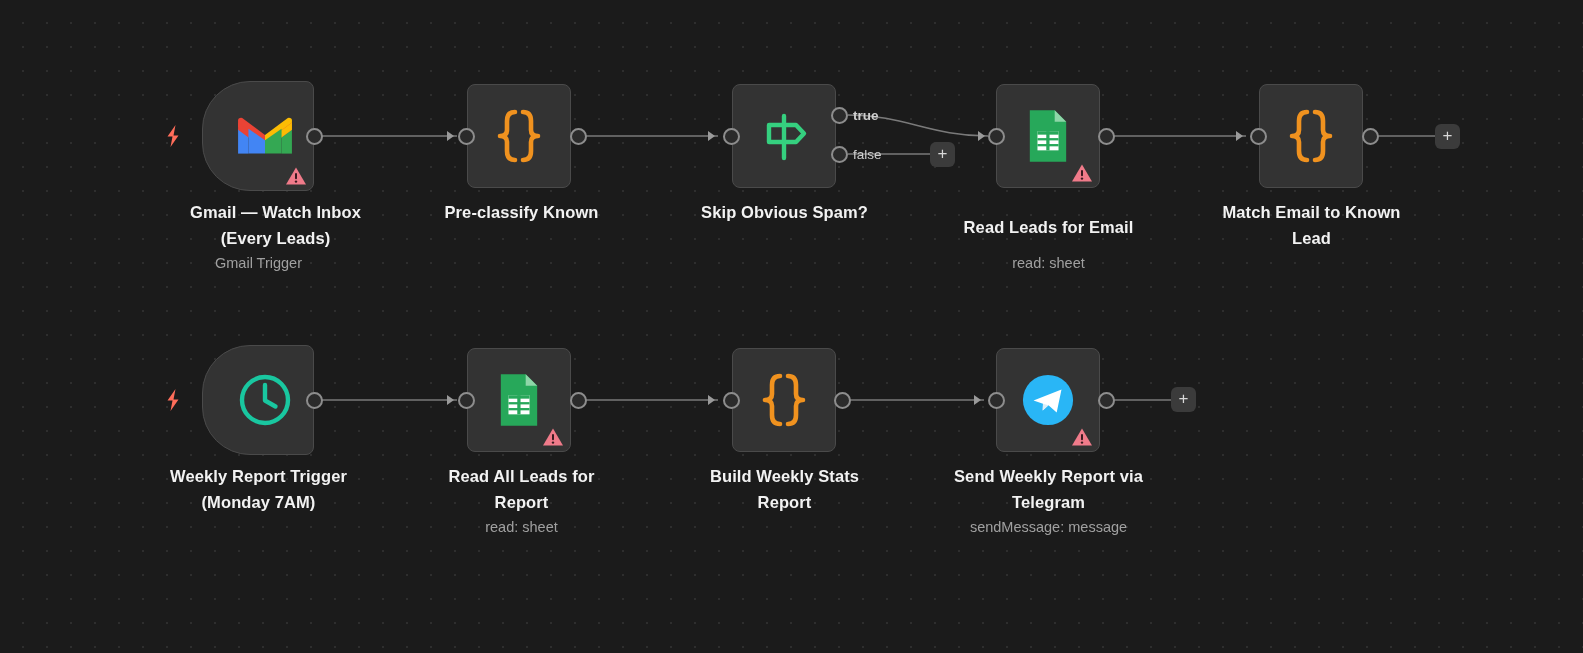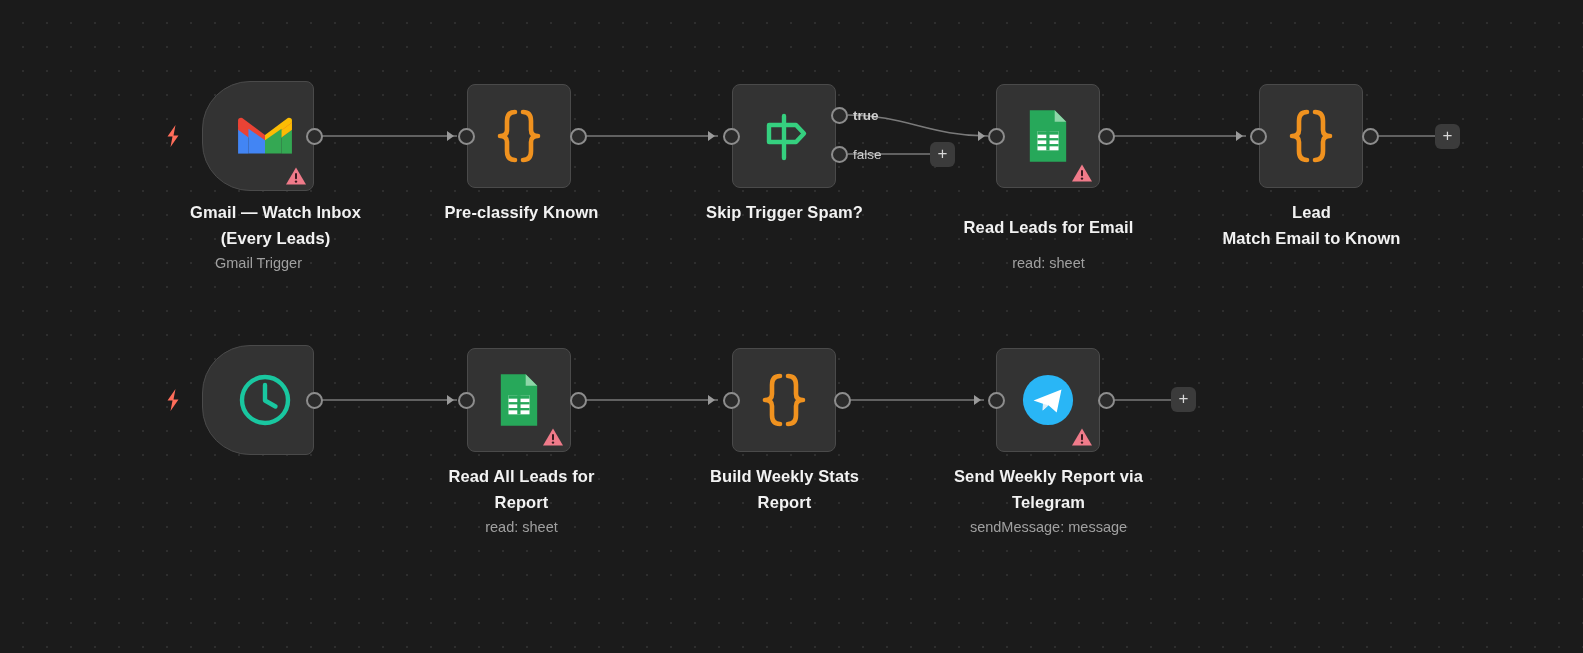--- a/index.html
+++ b/index.html
@@ -204,21 +204,21 @@
       </svg>
     </div>
   </div>
   <div class="port" style="left:723px; top:128px;"></div>
   <div class="port" style="left:831px; top:107px;"></div>
   <div class="port" style="left:831px; top:146px;"></div>
   <div class="branch-label" style="left:853px; top:108px;font-weight:bold;">true</div>
   <div class="branch-label" style="left:853px; top:147px;">false</div>
   <div class="plus-btn" style="left:930px; top:142px;">+</div>
   <div class="label" style="left:662px; top:199px; width:245px;">
-    <div>Skip Trigger Spam?</div>
+    <div>Skip Obvious Spam?</div>
   </div>
 
   <div class="arrow" style="left:978px; top:131px;"></div>
   <div class="node square" style="left:996px; top:84px;">
     <div class="node-icon">
       <svg viewBox="0 0 46 58" width="44" height="56">
         <path d="M4 2 L30 2 L42 14 L42 56 L4 56 Z" fill="#27a85a"></path>
         <path d="M30 2 L42 14 L30 14 Z" fill="#8ed6a8"></path>
         <rect x="12" y="24" width="22" height="20" fill="#ffffff"></rect>
         <rect x="12" y="24" width="22" height="3.6" fill="#27a85a"></rect>
@@ -246,38 +246,42 @@
       <svg viewBox="0 0 48 56" width="48" height="56">
         <path d="M20 4 Q12 4 12 13 L12 22 Q12 28 5 28 Q12 28 12 34 L12 43 Q12 52 20 52" stroke="#f0921f" stroke-width="4.6" fill="none" stroke-linecap="round" stroke-linejoin="round"></path>
         <path d="M28 4 Q36 4 36 13 L36 22 Q36 28 43 28 Q36 28 36 34 L36 43 Q36 52 28 52" stroke="#f0921f" stroke-width="4.6" fill="none" stroke-linecap="round" stroke-linejoin="round"></path>
       </svg>
     </div>
   </div>
   <div class="port" style="left:1250px; top:128px;"></div>
   <div class="port" style="left:1362px; top:128px;"></div>
   <div class="plus-btn" style="left:1435px; top:124px;">+</div>
   <div class="label" style="left:1189px; top:199px; width:245px;">
+    <div>Match Email to Known</div>
     <div>Lead</div>
-    <div>Match Email to Known</div>
   </div>
 
   <div class="bolt" style="left:163px; top:388px;">
     <svg viewBox="0 0 20 24" width="20" height="24">
       <path d="M12.5 1 L4.5 12.5 L9.5 12.5 L7.5 23 L15.5 11.5 L10.5 11.5 Z" fill="#ff6d5a"></path>
     </svg>
   </div>
   <div class="node trigger" style="left:202px; top:345px;">
     <div class="node-icon">
       <svg viewBox="0 0 56 56" width="56" height="56">
         <circle cx="28" cy="28" r="23" stroke="#19c7a0" stroke-width="4.4" fill="none"></circle>
         <path d="M28 13 L28 28.5 L38.5 34.5" stroke="#19c7a0" stroke-width="4.4" fill="none" stroke-linecap="round" stroke-linejoin="round"></path>
       </svg>
     </div>
   </div>
   <div class="port" style="left:306px; top:392px;"></div>
+  <div class="label" style="left:136px; top:463px; width:245px;">
+    <div>Weekly Report Trigger</div>
+    <div>(Monday 7AM)</div>
+  </div>
 
   <div class="arrow" style="left:447px; top:395px;"></div>
   <div class="node square" style="left:467px; top:348px;">
     <div class="node-icon">
       <svg viewBox="0 0 46 58" width="44" height="56">
         <path d="M4 2 L30 2 L42 14 L42 56 L4 56 Z" fill="#27a85a"></path>
         <path d="M30 2 L42 14 L30 14 Z" fill="#8ed6a8"></path>
         <rect x="12" y="24" width="22" height="20" fill="#ffffff"></rect>
         <rect x="12" y="24" width="22" height="3.6" fill="#27a85a"></rect>
         <rect x="21.2" y="24" width="3.4" height="20" fill="#27a85a"></rect>

